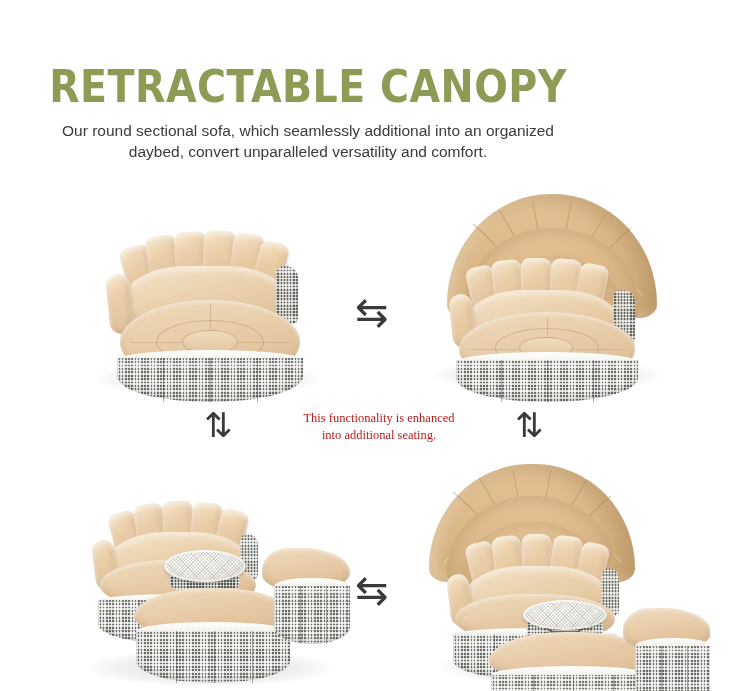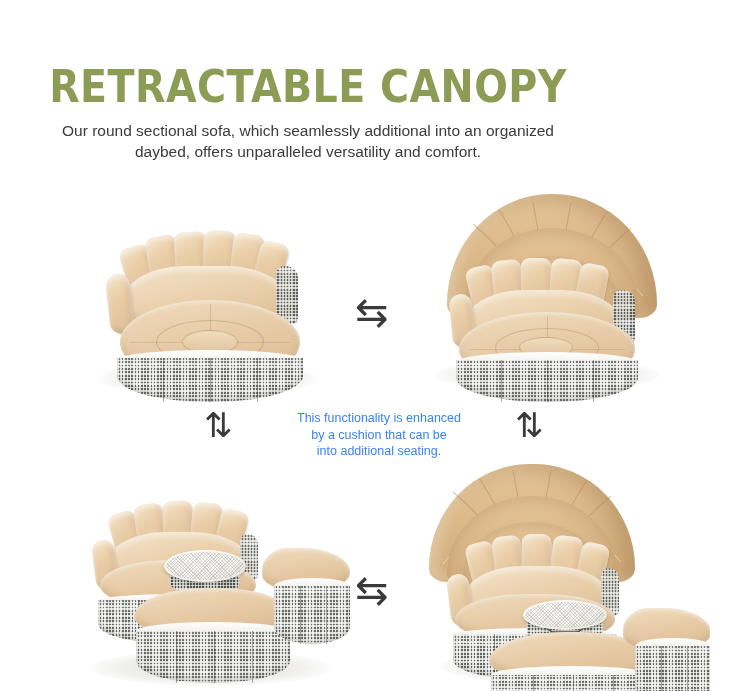--- a/index.html
+++ b/index.html
@@ -61,24 +61,24 @@
   .arrow-bottom { left: 355px; top: 570px; }
   .arrow-left   { left: 204px; top: 408px; }
   .arrow-right  { left: 515px; top: 408px; }
 
   
   .center-note {
     position: absolute;
     left: 283px; top: 410px;
     width: 192px;
     text-align: center;
-    font-family: Liberation Sans, sans-serif;
+    font-family: Liberation Serif, serif;
     font-size: 12.5px;
     line-height: 16.5px;
-    color: #3b82f6;
+    color: #b91c1c;
   }
   .center-note div { white-space: nowrap; }
 
   
   .scene { position: absolute; overflow: hidden; }
   .scene-tl { left: 90px;  top: 222px; width: 235px; height: 180px; }
   .scene-tr { left: 425px; top: 186px; width: 245px; height: 216px; }
   .scene-bl { left: 72px;  top: 492px; width: 280px; height: 199px; }
   .scene-br { left: 415px; top: 460px; width: 295px; height: 231px; }
 
@@ -158,21 +158,21 @@
 </style>
 </head>
 <body>
 
 <div id="page">
 
   <div class="header">
     <div class="title">RETRACTABLE CANOPY</div>
     <div class="subtitle">
       <span>Our round sectional sofa, which seamlessly additional into an organized</span>
-      <span>daybed, offers unparalleled versatility and comfort.</span>
+      <span>daybed, convert unparalleled versatility and comfort.</span>
     </div>
   </div>
 
   <div class="scene scene-tl">
     <div class="stage">
 
       <div class="abs shadow-soft" style="left:8px; top:140px; width:220px; height:34px;"></div>
 
       <div class="abs">
         <div class="abs pillow" style="left:34px; top:24px; width:30px; height:48px; transform:rotate(-16deg);"></div>
@@ -446,17 +446,16 @@
     </div>
   </div>
 
   <div class="arrow-h arrow-top">⇆</div>
   <div class="arrow-h arrow-bottom">⇆</div>
   <div class="arrow-v arrow-left">⇅</div>
   <div class="arrow-v arrow-right">⇅</div>
 
   <div class="center-note">
     <div>This functionality is enhanced</div>
-    <div>by a cushion that can be</div>
     <div>into additional seating.</div>
   </div>
 
 </div>
 
 </body></html>

